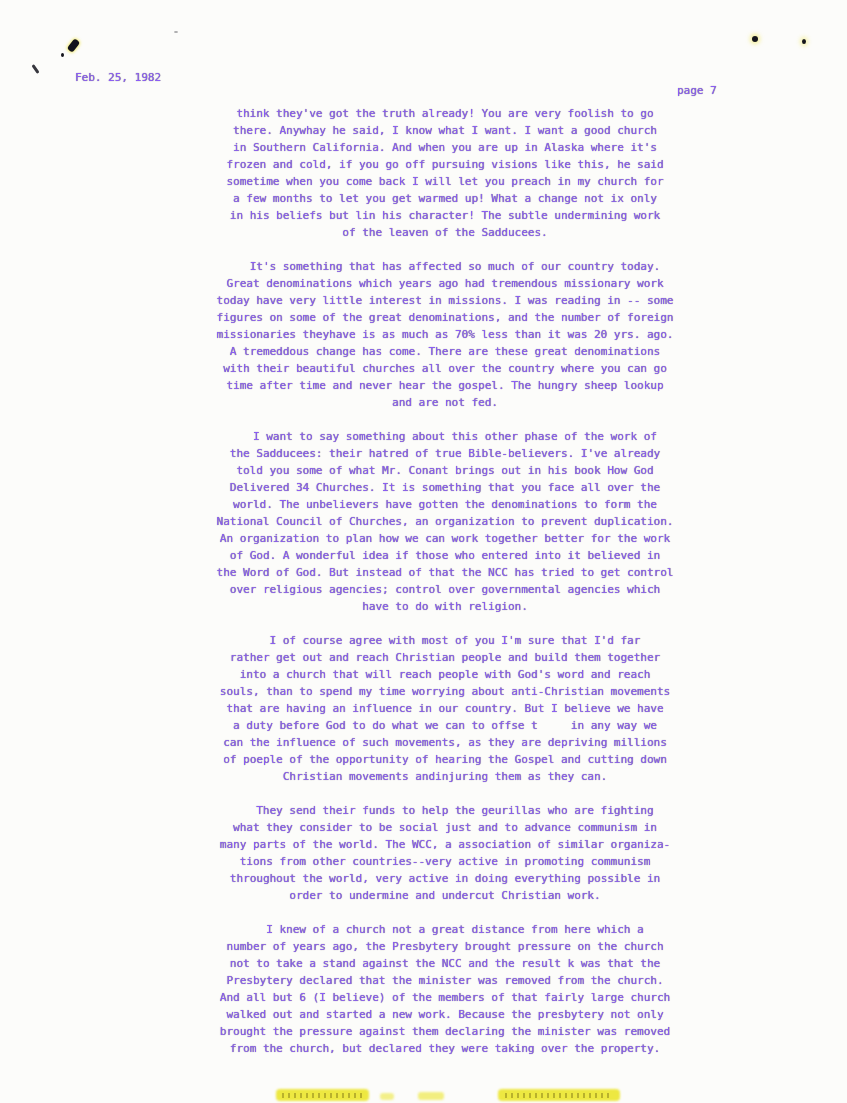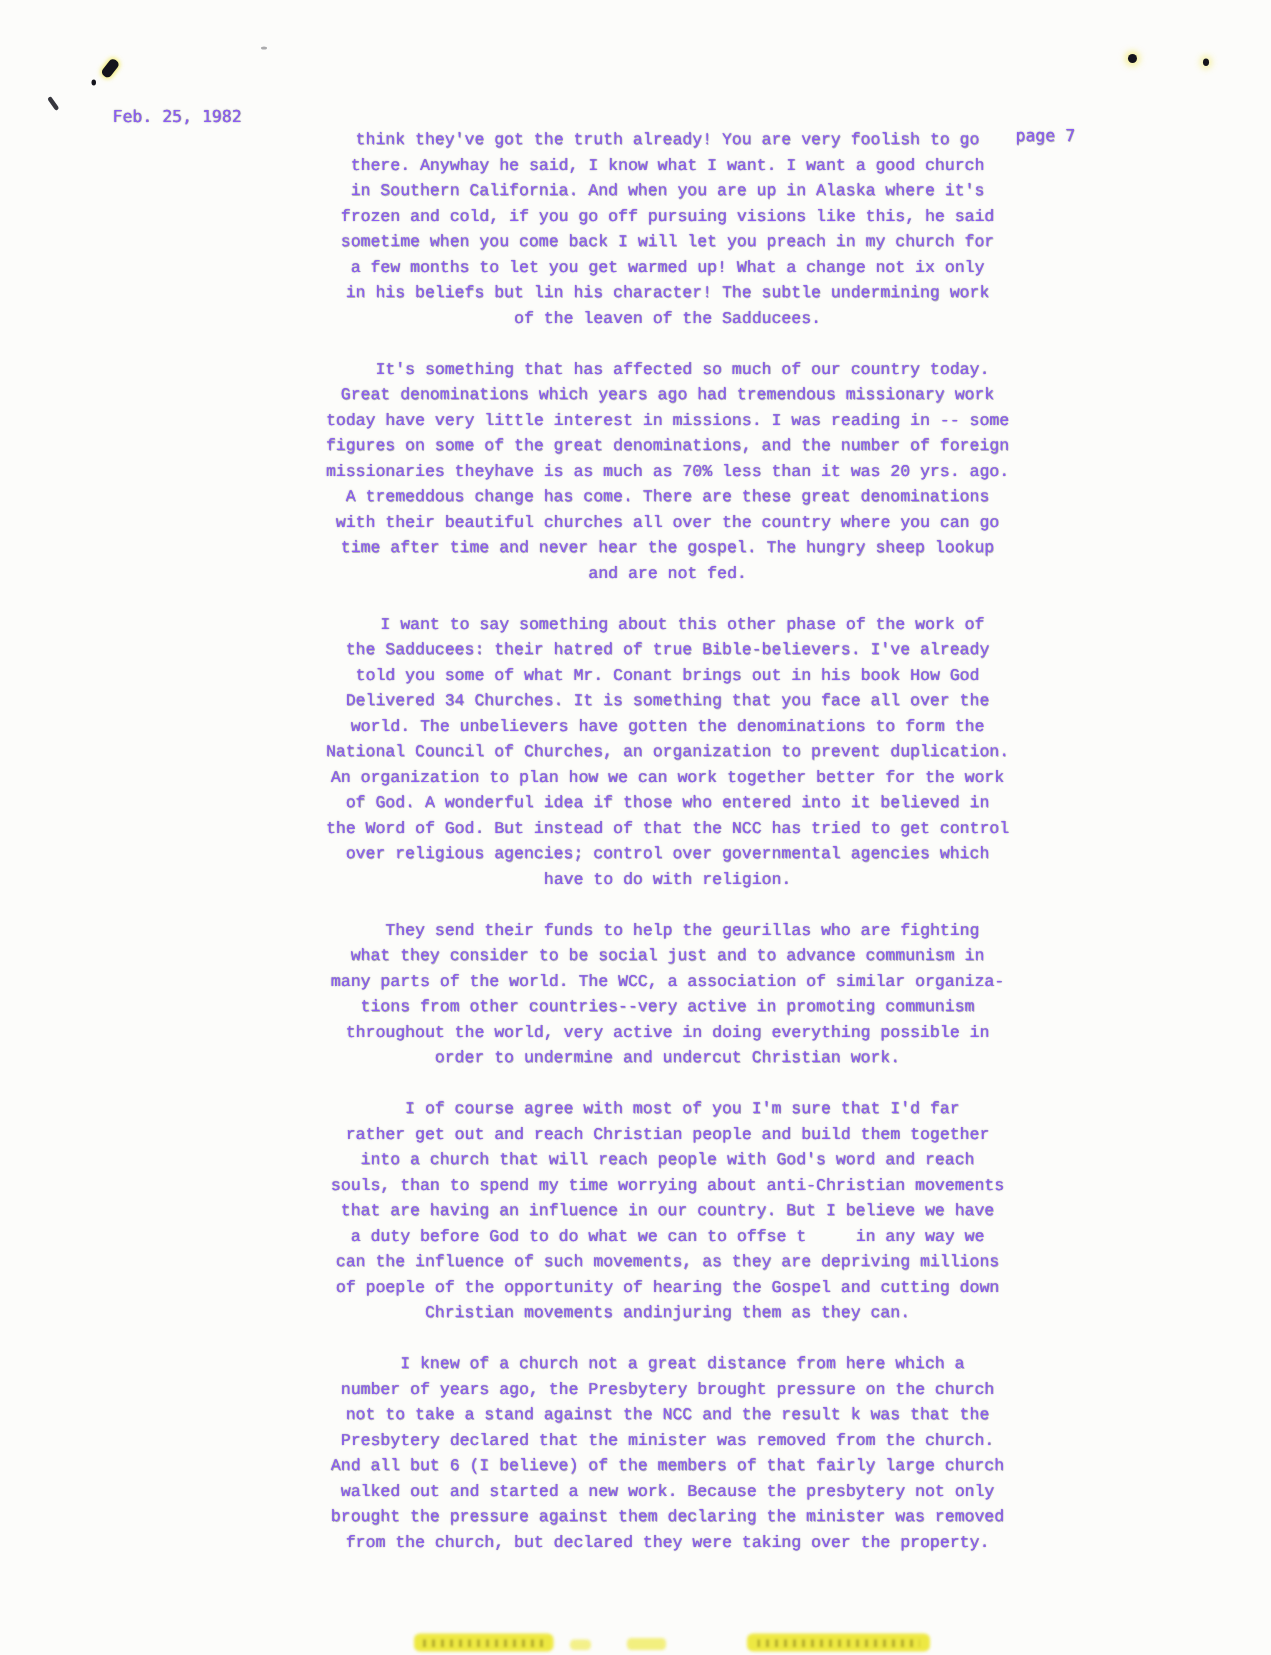--- a/index.html
+++ b/index.html
@@ -15,21 +15,21 @@
     font-size:11px;
     letter-spacing:0;
     text-shadow:0 0 1px rgba(25,25,30,.55), 0.4px 0.4px 0 rgba(25,25,30,.25);
     text-align:center;
   }
   .header{position:absolute;top:71px;left:0;width:847px;height:20px;}
   .h-date{position:absolute;left:75px;top:0;white-space:pre;}
   .h-title{position:absolute;left:337px;top:0;white-space:pre;}
   .h-page{position:absolute;left:677px;top:0;white-space:pre;margin-top:13px;}
   .body{
-    position:absolute;top:86px;left:75px;width:740px;font-family:Liberation Mono, monospace;
+    position:absolute;top:105px;left:75px;width:740px;
   }
   .para{
     white-space:pre;
     line-height:17px;
     margin:0 0 17px 0;
   }
   
   .mark{position:absolute;pointer-events:none;}
   .pen1{left:70px;top:39px;width:7px;height:13px;background:var(--ink,#14141c);
         border-radius:3px;transform:rotate(38deg);box-shadow:0 0 3px 1px rgba(240,230,60,.7);}
@@ -83,35 +83,35 @@
 the Sadducees: their hatred of true Bible-believers. I've already
 told you some of what Mr. Conant brings out in his book How God
 Delivered 34 Churches. It is something that you face all over the
 world. The unbelievers have gotten the denominations to form the
 National Council of Churches, an organization to prevent duplication.
 An organization to plan how we can work together better for the work
 of God. A wonderful idea if those who entered into it believed in
 the Word of God. But instead of that the NCC has tried to get control
 over religious agencies; control over governmental agencies which
 have to do with religion.</div>
-      <div class="para">   They send their funds to help the geurillas who are fighting
-what they consider to be social just and to advance communism in
-many parts of the world. The WCC, a association of similar organiza-
-tions from other countries--very active in promoting communism
-throughout the world, very active in doing everything possible in
-order to undermine and undercut Christian work.</div>
       <div class="para">   I of course agree with most of you I'm sure that I'd far
 rather get out and reach Christian people and build them together
 into a church that will reach people with God's word and reach
 souls, than to spend my time worrying about anti-Christian movements
 that are having an influence in our country. But I believe we have
 a duty before God to do what we can to offse t     in any way we
 can the influence of such movements, as they are depriving millions
 of poeple of the opportunity of hearing the Gospel and cutting down
 Christian movements andinjuring them as they can.</div>
+      <div class="para">   They send their funds to help the geurillas who are fighting
+what they consider to be social just and to advance communism in
+many parts of the world. The WCC, a association of similar organiza-
+tions from other countries--very active in promoting communism
+throughout the world, very active in doing everything possible in
+order to undermine and undercut Christian work.</div>
       <div class="para">   I knew of a church not a great distance from here which a
 number of years ago, the Presbytery brought pressure on the church
 not to take a stand against the NCC and the result k was that the
 Presbytery declared that the minister was removed from the church.
 And all but 6 (I believe) of the members of that fairly large church
 walked out and started a new work. Because the presbytery not only
 brought the pressure against them declaring the minister was removed
 from the church, but declared they were taking over the property.</div>
     </div>
 

